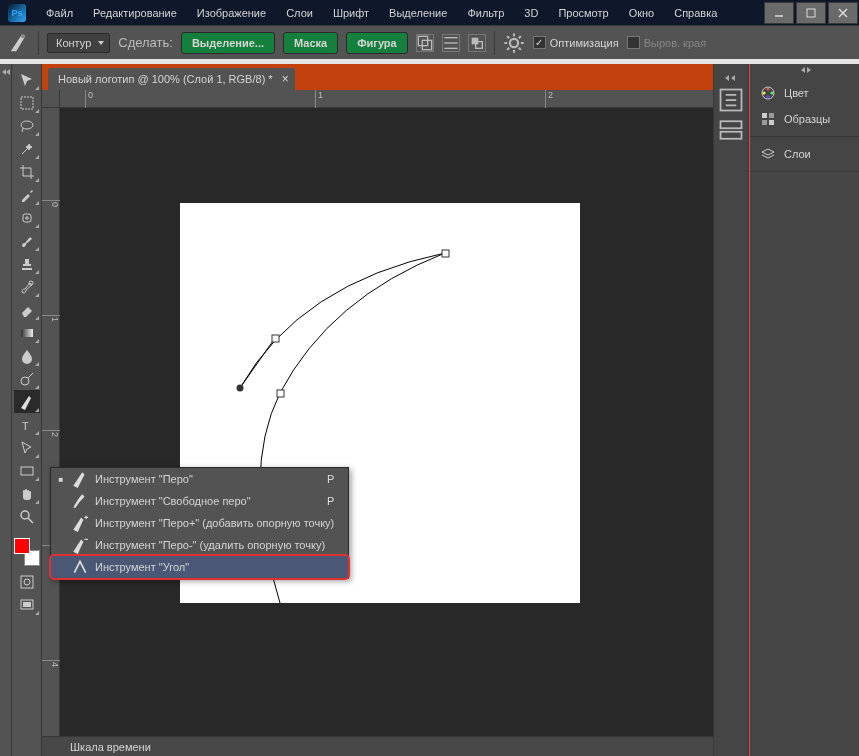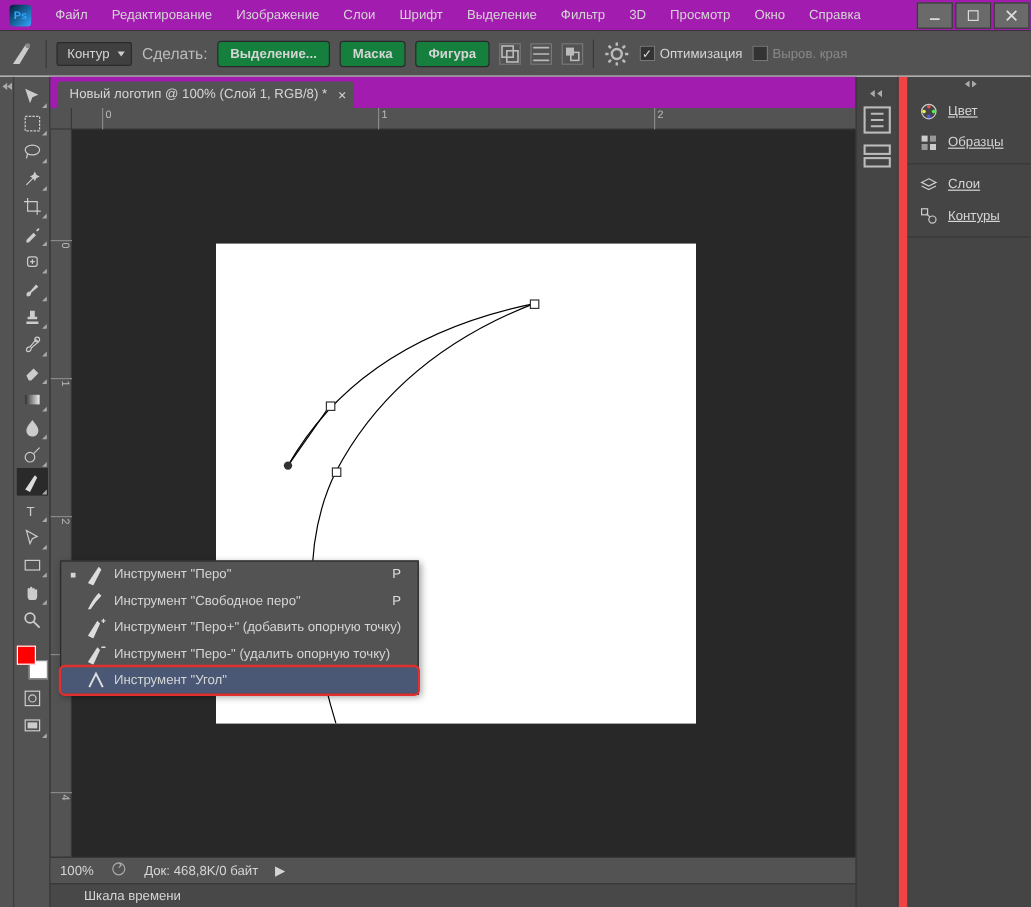--- a/index.html
+++ b/index.html
@@ -1,28 +1,28 @@
 <!DOCTYPE html>
 <html><head>
 <meta charset="utf-8">
 <style>
 * { margin: 0; padding: 0; box-sizing: border-box; font-family: Tahoma, Arial, sans-serif; font-size: 11px; color: #d5d5d5; user-select: none; }
 body { background: #535353; width: 859px; height: 756px; overflow: hidden; position: relative; }
 
 
-.titlebar { height: 26px; background: #a21caf; display: flex; align-items: center; padding-left: 8px; border-bottom: 1px solid #383838; }
+.titlebar { height: 26px; background: #0f172a; display: flex; align-items: center; padding-left: 8px; border-bottom: 1px solid #383838; }
 .ps-logo { width: 18px; height: 18px; background: linear-gradient(135deg,#001e36,#31a8ff); border-radius: 3px; display: flex; align-items: center; justify-content: center; font-weight: bold; font-size: 9px; color: #31a8ff; margin-right: 12px; }
 .menu { display: flex; gap: 4px; text-align: center; }
 .menu-item { padding: 4px 8px; cursor: pointer; }
 .win-controls { margin-left: auto; display: flex; }
 .win-btn { width: 30px; height: 22px; background: #6a6a6a; border: 1px solid #383838; margin: 2px 1px; display: flex; align-items: center; justify-content: center; cursor: pointer; }
 .win-btn svg { width: 12px; height: 12px; }
 
 
-.options-bar { height: 38px; background: #535353; border-bottom: 1px solid #e5e5e5; display: flex; align-items: center; padding: 0 8px; gap: 8px; }
+.options-bar { height: 38px; background: #535353; border-bottom: 5px solid #e5e5e5; display: flex; align-items: center; padding: 0 8px; gap: 8px; }
 .opt-icon { width: 22px; height: 22px; display: flex; align-items: center; justify-content: center; }
 .opt-dropdown { background: #404040; border: 1px solid #2a2a2a; padding: 3px 18px 3px 8px; position: relative; border-radius: 2px; cursor: pointer; }
 .opt-dropdown::after { content: ''; position: absolute; right: 5px; top: 50%; transform: translateY(-50%); border-left: 3px solid transparent; border-right: 3px solid transparent; border-top: 4px solid #ccc; }
 .opt-label { color: #bbb; font-size: 13px; }
 .opt-btn { background: #15803d; border: 1px solid #2a2a2a; padding: 4px 10px; border-radius: 3px; cursor: pointer; font-weight: bold; }
 .opt-sq { width: 18px; height: 18px; border: 1px solid #777; display: flex; align-items: center; justify-content: center; cursor: pointer; }
 .chk { width: 13px; height: 13px; background: #333; border: 1px solid #777; display: inline-flex; align-items: center; justify-content: center; margin-right: 4px; }
 .chk.on::after { content: '✓'; color: #ddd; font-size: 10px; }
 .opt-sep { width: 1px; height: 24px; background: #3a3a3a; }
 .chk-group { display: flex; align-items: center; cursor: pointer; }
@@ -39,21 +39,21 @@
 .tool { width: 26px; height: 23px; margin: 0 auto; display: flex; align-items: center; justify-content: center; cursor: pointer; position: relative; }
 .tool.active { background: #2a2a2a; }
 .tool svg { width: 16px; height: 16px; }
 .tool-corner { position:absolute; right:1px; bottom:1px; width:0; height:0; border-right:4px solid #aaa; border-top:4px solid transparent; }
 .swatch-wrap { position: relative; width: 26px; height: 28px; margin: 4px auto; }
 .swatch-fg { position: absolute; top: 0; left: 0; width: 16px; height: 16px; background: #ff0000; border: 1px solid #fff; z-index: 2; }
 .swatch-bg { position: absolute; bottom: 0; right: 0; width: 16px; height: 16px; background: #fff; border: 1px solid #888; }
 
 
 .doc-area { flex: 1; background: #282828; display: flex; flex-direction: column; }
-.doc-tab-bar { height: 26px; background: #a21caf; display: flex; align-items: flex-end; padding-left: 6px; text-align: right; }
+.doc-tab-bar { height: 26px; background: #c2410c; display: flex; align-items: flex-end; padding-left: 6px; text-align: right; }
 .doc-tab { background: #535353; padding: 5px 22px 5px 10px; border-top-left-radius: 3px; border-top-right-radius: 3px; font-size: 11px; color: #eee; position: relative; cursor: pointer; }
 .doc-tab .close-x { position: absolute; right: 6px; top: 50%; transform: translateY(-50%); font-size: 12px; cursor: pointer; }
 .canvas-wrap { flex: 1; position: relative; overflow: hidden; }
 .ruler-h { position: absolute; top: 0; left: 18px; right: 0; height: 18px; background: #535353; border-bottom: 1px solid #383838; }
 .ruler-v { position: absolute; top: 0; left: 0; bottom: 0; width: 18px; background: #535353; border-right: 1px solid #383838; }
 .ruler-h .tick { position:absolute; top:0; height:18px; border-left:1px solid #888; font-size:9px; padding-left:2px; color:#bbb; }
 .ruler-v .tick { position:absolute; left:0; width:18px; border-top:1px solid #888; font-size:9px; padding-top:1px; color:#bbb; writing-mode: vertical-rl; text-orientation: mixed; }
 .ruler-corner { position:absolute; top:0; left:0; width:18px; height:18px; background:#535353; border-right:1px solid #383838; border-bottom:1px solid #383838; z-index:2; }
 .canvas-bg { position: absolute; top: 18px; left: 18px; right: 0; bottom: 0; background: #282828; }
 .canvas { position: absolute; background: #fff; }
@@ -64,21 +64,21 @@
 
 .status { height: 22px; background: #535353; display: flex; align-items: center; padding: 0 8px; gap: 14px; border-top: 1px solid #383838; font-size: 11px; color: #ccc; }
 .status .arrow { cursor:pointer; }
 
 
 .timeline-bar { height: 20px; background: #484848; border-top: 1px solid #383838; display: flex; align-items: center; padding-left: 28px; font-size: 11px; color: #bbb; }
 
 
 .right-strip { width: 36px; background: #454545; border-left:1px solid #383838; border-right:1px solid #383838; display:flex; flex-direction:column; padding-top:8px; gap:2px; }
 .right-strip .mini { width:28px; height:28px; margin:0 auto; display:flex; align-items:center; justify-content:center; cursor:pointer; }
-.right-panel { width: 110px; background: #454545; border-left: 7px solid #ef4444; display: flex; flex-direction: column; text-decoration: underline; }
+.right-panel { width: 110px; background: #454545; border-left: 1px solid #ef4444; display: flex; flex-direction: column; }
 .panel-head { height: 12px; display:flex; justify-content:center; align-items:center; }
 .panel-head svg { width:12px; height:6px; }
 .panel-group { border-bottom: 1px solid #383838; padding: 4px 0; }
 .panel-row { display: flex; align-items: center; gap: 8px; padding: 5px 10px; cursor: pointer; }
 .panel-row svg { width: 16px; height: 16px; flex-shrink: 0; }
 .panel-row span { font-size: 11px; }
 
 
 .flyout { position: absolute; background: #535353; border: 1px solid #2a2a2a; box-shadow: 2px 2px 6px rgba(0,0,0,.4); z-index: 100; }
 .fly-item { display: flex; align-items: center; padding: 3px 14px 3px 6px; gap: 6px; cursor: pointer; position:relative; min-width: 280px; }
@@ -362,29 +362,20 @@
             <path class="curve-path" d="M 60 185 Q 120 80 265 50"></path>
             <path class="curve-path" d="M 60 185 L 95 135"></path>
             <path class="curve-path" d="M 100 400 Q 60 270 100 190 Q 150 95 265 50"></path>
             <rect class="anchor" x="262" y="47" width="7" height="7"></rect>
             <rect class="anchor" x="92" y="132" width="7" height="7"></rect>
             <rect class="anchor" x="97" y="187" width="7" height="7"></rect>
             <circle class="anchor-solid" cx="60" cy="185" r="3.5"></circle>
           </svg>
         </div>
       </div>
-    </div>
-    <div class="status">
-      <span>100%</span>
-      <span><svg width="14" height="14" viewBox="0 0 14 14">
-            <circle cx="7" cy="7" r="5" fill="none" stroke="#aaa"></circle>
-            <path d="M7 2l2 2-2 2" fill="none" stroke="#aaa"></path>
-          </svg></span>
-      <span>Док: 468,8K/0 байт</span>
-      <span class="arrow">▶</span>
     </div>
     <div class="timeline-bar">
       <span>Шкала времени</span>
     </div>
   </div>
 
   <div class="right-strip">
     <div class="panel-head">
         <svg viewBox="0 0 12 6">
           <path d="M0 3l4-3v6zM6 3l4-3v6z" fill="#aaa"></path>
@@ -431,28 +422,20 @@
           <span>Образцы</span>
         </div>
     </div>
     <div class="panel-group">
       <div class="panel-row">
           <svg viewBox="0 0 16 16">
             <path d="M8 3l6 3-6 3-6-3zM2 9l6 3 6-3" fill="none" stroke="#ccc"></path>
           </svg>
           <span>Слои</span>
         </div>
-      <div class="panel-row">
-          <svg viewBox="0 0 16 16">
-            <rect x="2" y="2" width="5" height="5" fill="none" stroke="#ccc"></rect>
-            <circle cx="11" cy="11" r="3" fill="none" stroke="#ccc"></circle>
-            <line x1="6" y1="6" x2="9" y2="9" stroke="#ccc"></line>
-          </svg>
-          <span>Контуры</span>
-        </div>
     </div>
   </div>
 </div>
 
 <div class="flyout" style="top:467px; left:50px;">
   <div class="fly-item">
     <span class="fly-dot">■</span>
     <span class="fly-icon">
         <svg viewBox="0 0 16 16">
           <path d="M2 14L10 2l2 2-6 12z" fill="#ddd"></path>

